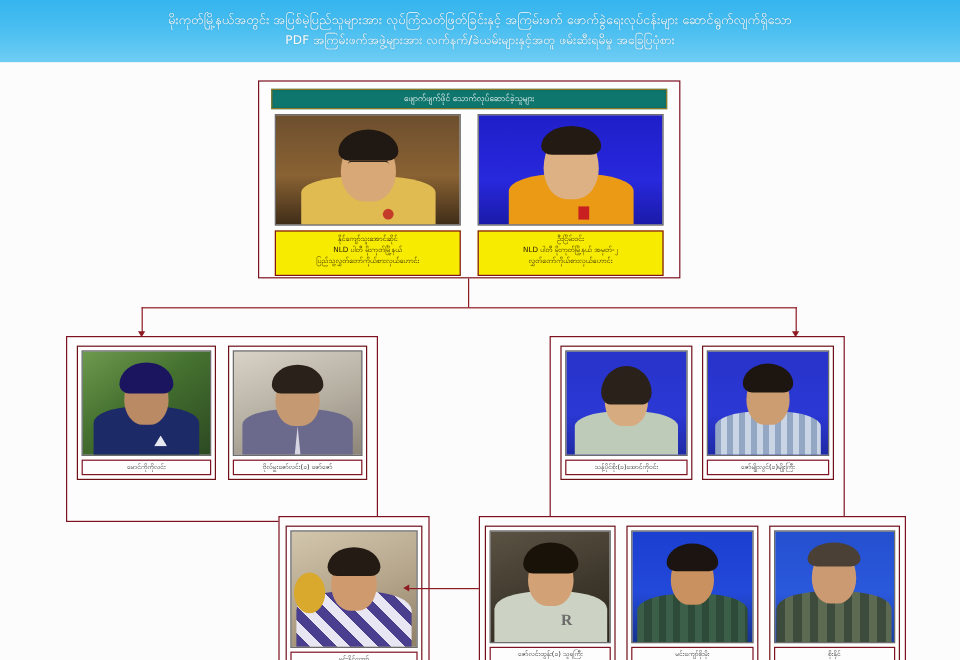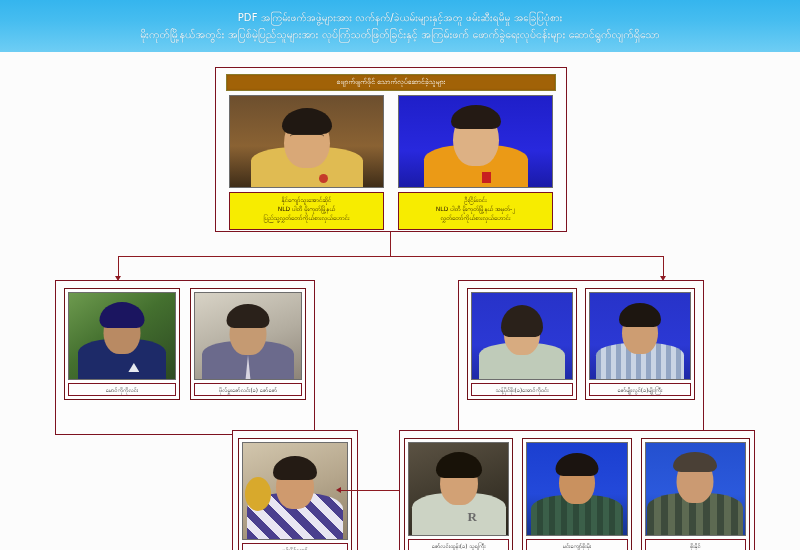--- a/index.html
+++ b/index.html
@@ -55,21 +55,21 @@
   .group {
     position: absolute;
     box-sizing: border-box;
     border: 1.5px solid #7d1220;
     background: #fdfdfd;
     padding: 4px;
   }
   .group.thin { border-width: 1.2px; }
 
   .green-head {
-    background: #a16207;
+    background: #0f766e;
     border: 1px solid #8a7a2a;
     color: #ffffff;
     font-size: 7px;
     line-height: 11px;
     text-align: center;
     padding: 2px 4px;
     margin: 2px 6px 4px 6px;
     white-space: nowrap;
     overflow: hidden;
     box-shadow: inset 0 0 2px rgba(0,0,0,0.18);
@@ -148,22 +148,22 @@
     width: 0; height: 0;
     border-top: 3.5px solid transparent;
     border-bottom: 3.5px solid transparent;
     border-right: 5px solid #8d1a22;
   }
 </style>
 </head>
 <body>
 
 <div class="banner">
+  <div class="banner-line">မိုးကုတ်မြို့နယ်အတွင်း အပြစ်မဲ့ပြည်သူများအား လုပ်ကြံသတ်ဖြတ်ခြင်းနှင့် အကြမ်းဖက် ဖောက်ခွဲရေးလုပ်ငန်းများ ဆောင်ရွက်လျက်ရှိသော</div>
   <div class="banner-line second">PDF အကြမ်းဖက်အဖွဲ့များအား လက်နက်/ခဲယမ်းများနှင့်အတူ ဖမ်းဆီးရမိမှု အခြေပြပုံစား</div>
-  <div class="banner-line">မိုးကုတ်မြို့နယ်အတွင်း အပြစ်မဲ့ပြည်သူများအား လုပ်ကြံသတ်ဖြတ်ခြင်းနှင့် အကြမ်းဖက် ဖောက်ခွဲရေးလုပ်ငန်းများ ဆောင်ရွက်လျက်ရှိသော</div>
 </div>
 
 <div class="canvas">
 
   <div class="group" style="left:215px; top:15px; width:352px; height:165px;">
     <div class="green-head">ဖျောက်ဖျက်ဖိုင် သောက်လုပ်ဆောင်ခဲ့သူများ</div>
 
     <div class="cards" style="gap:14px;">
 
       <div class="card" style="width:155px;">

